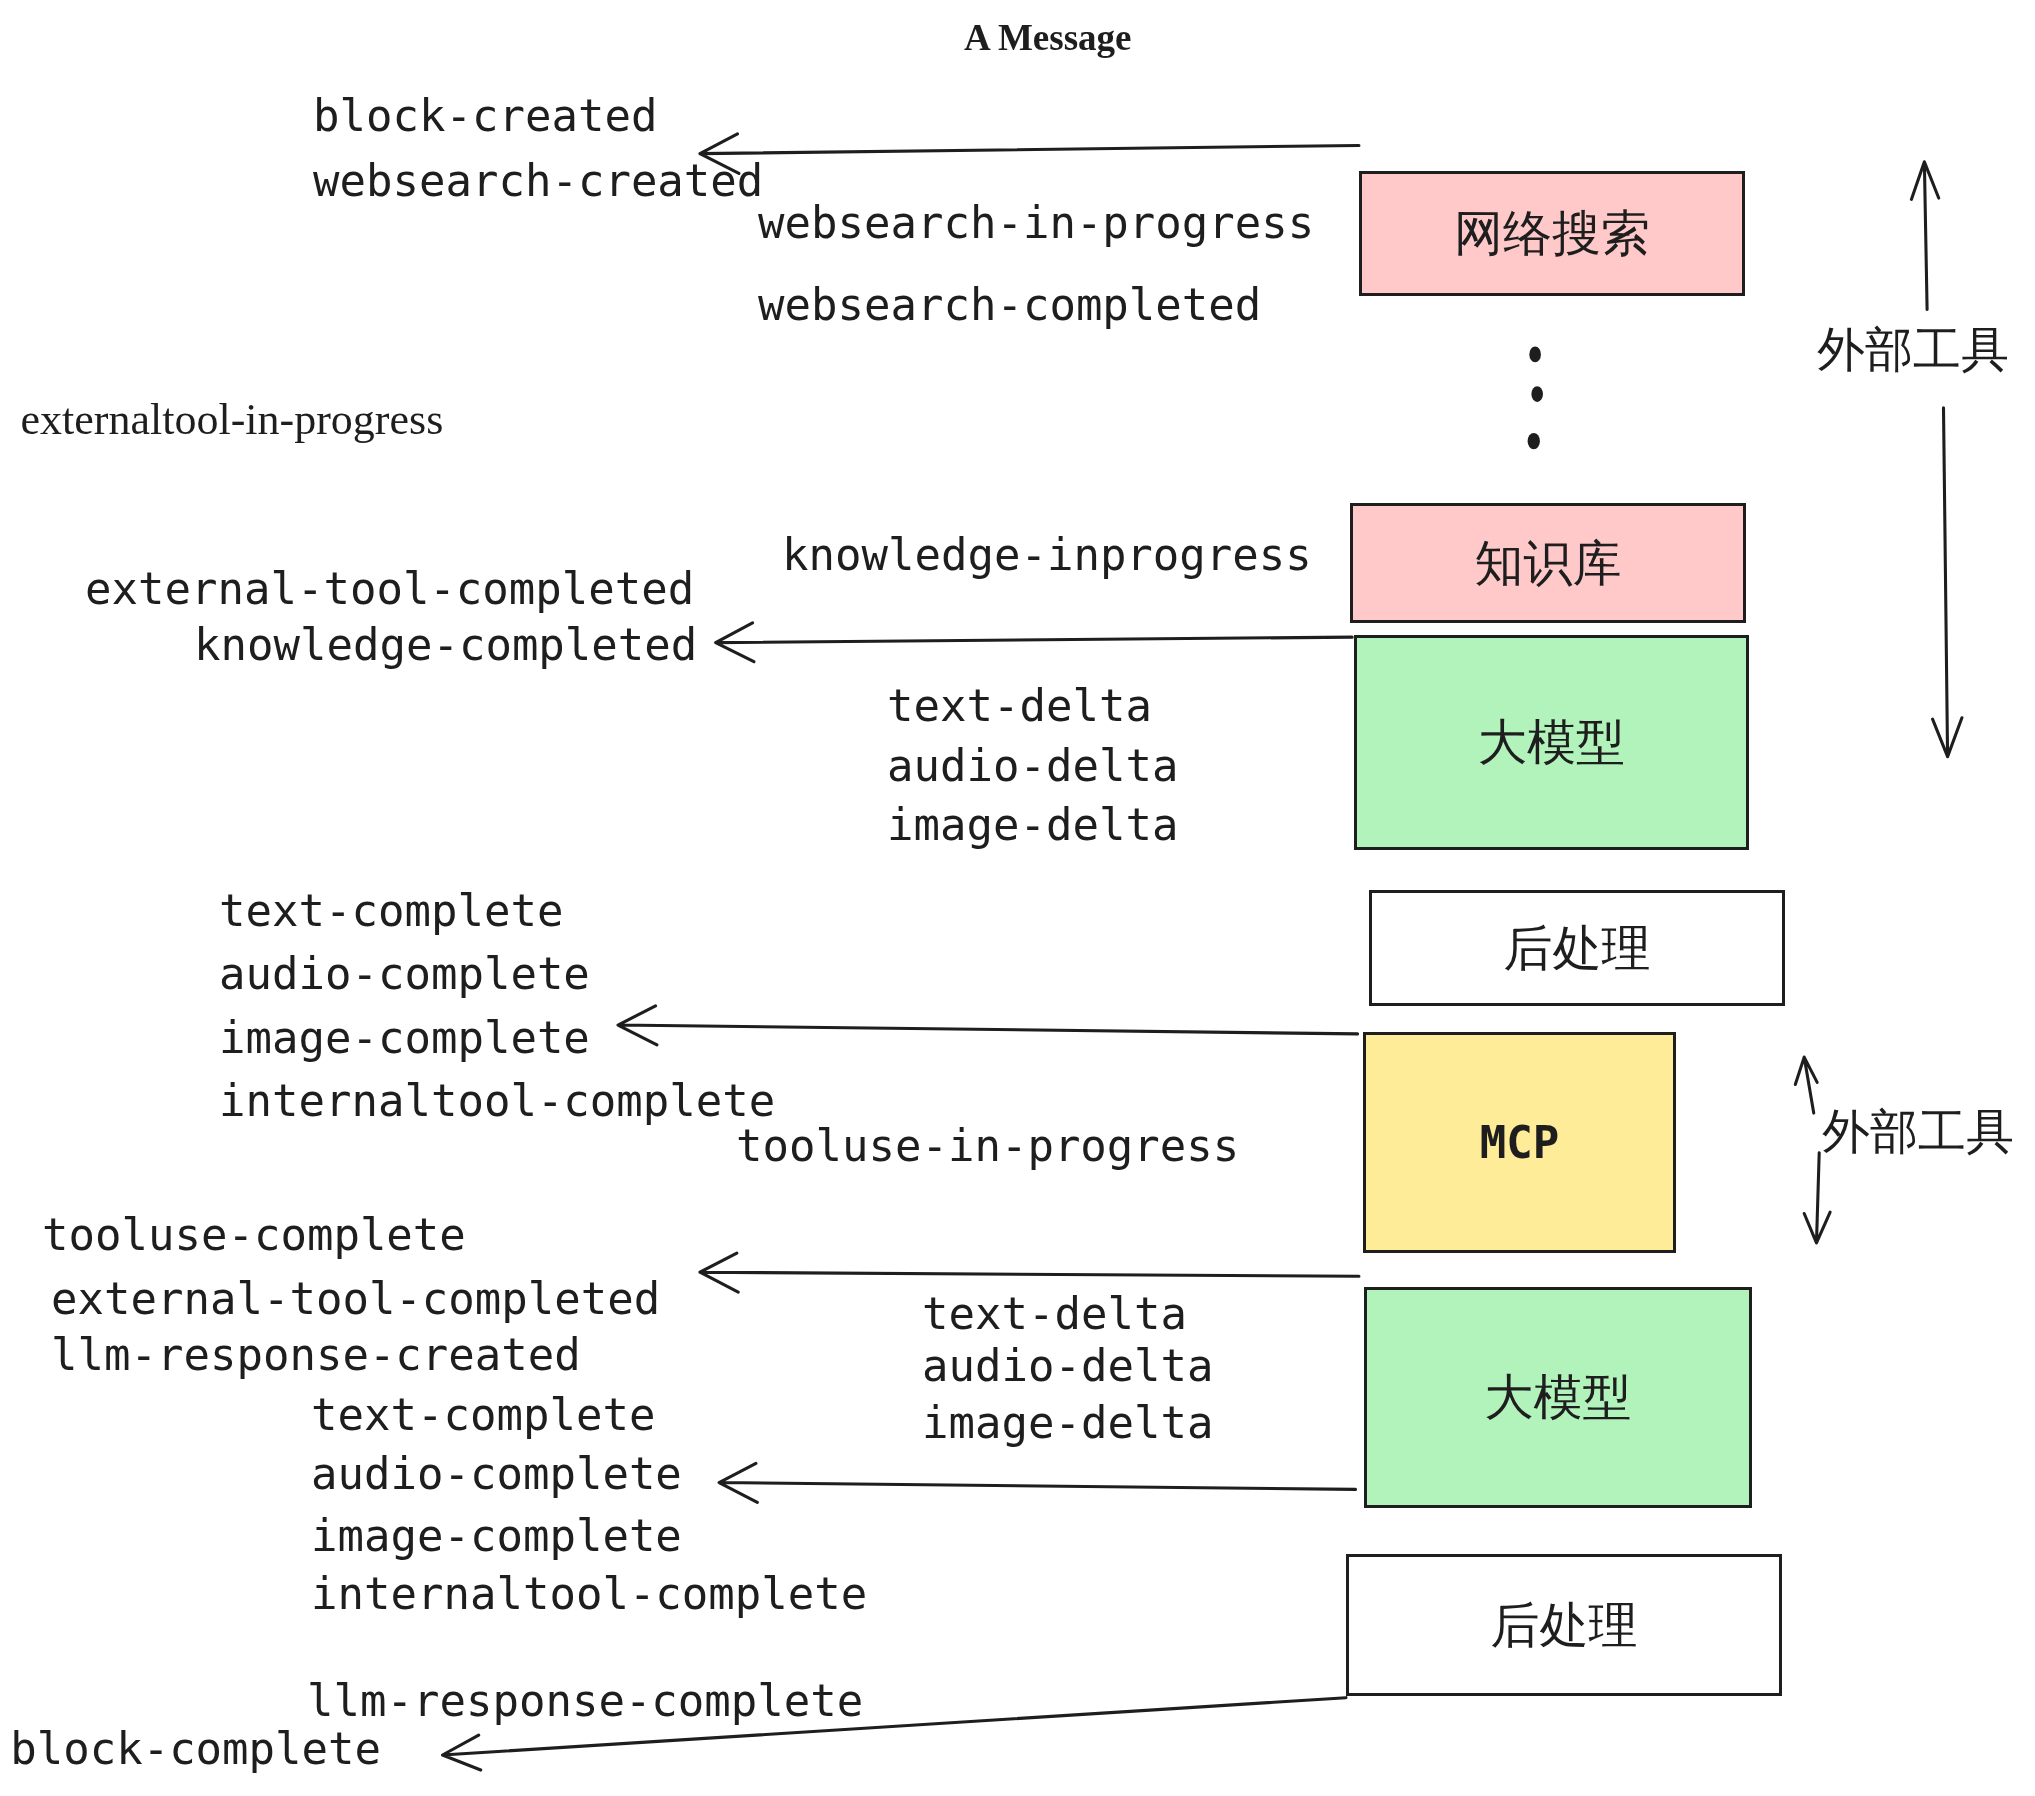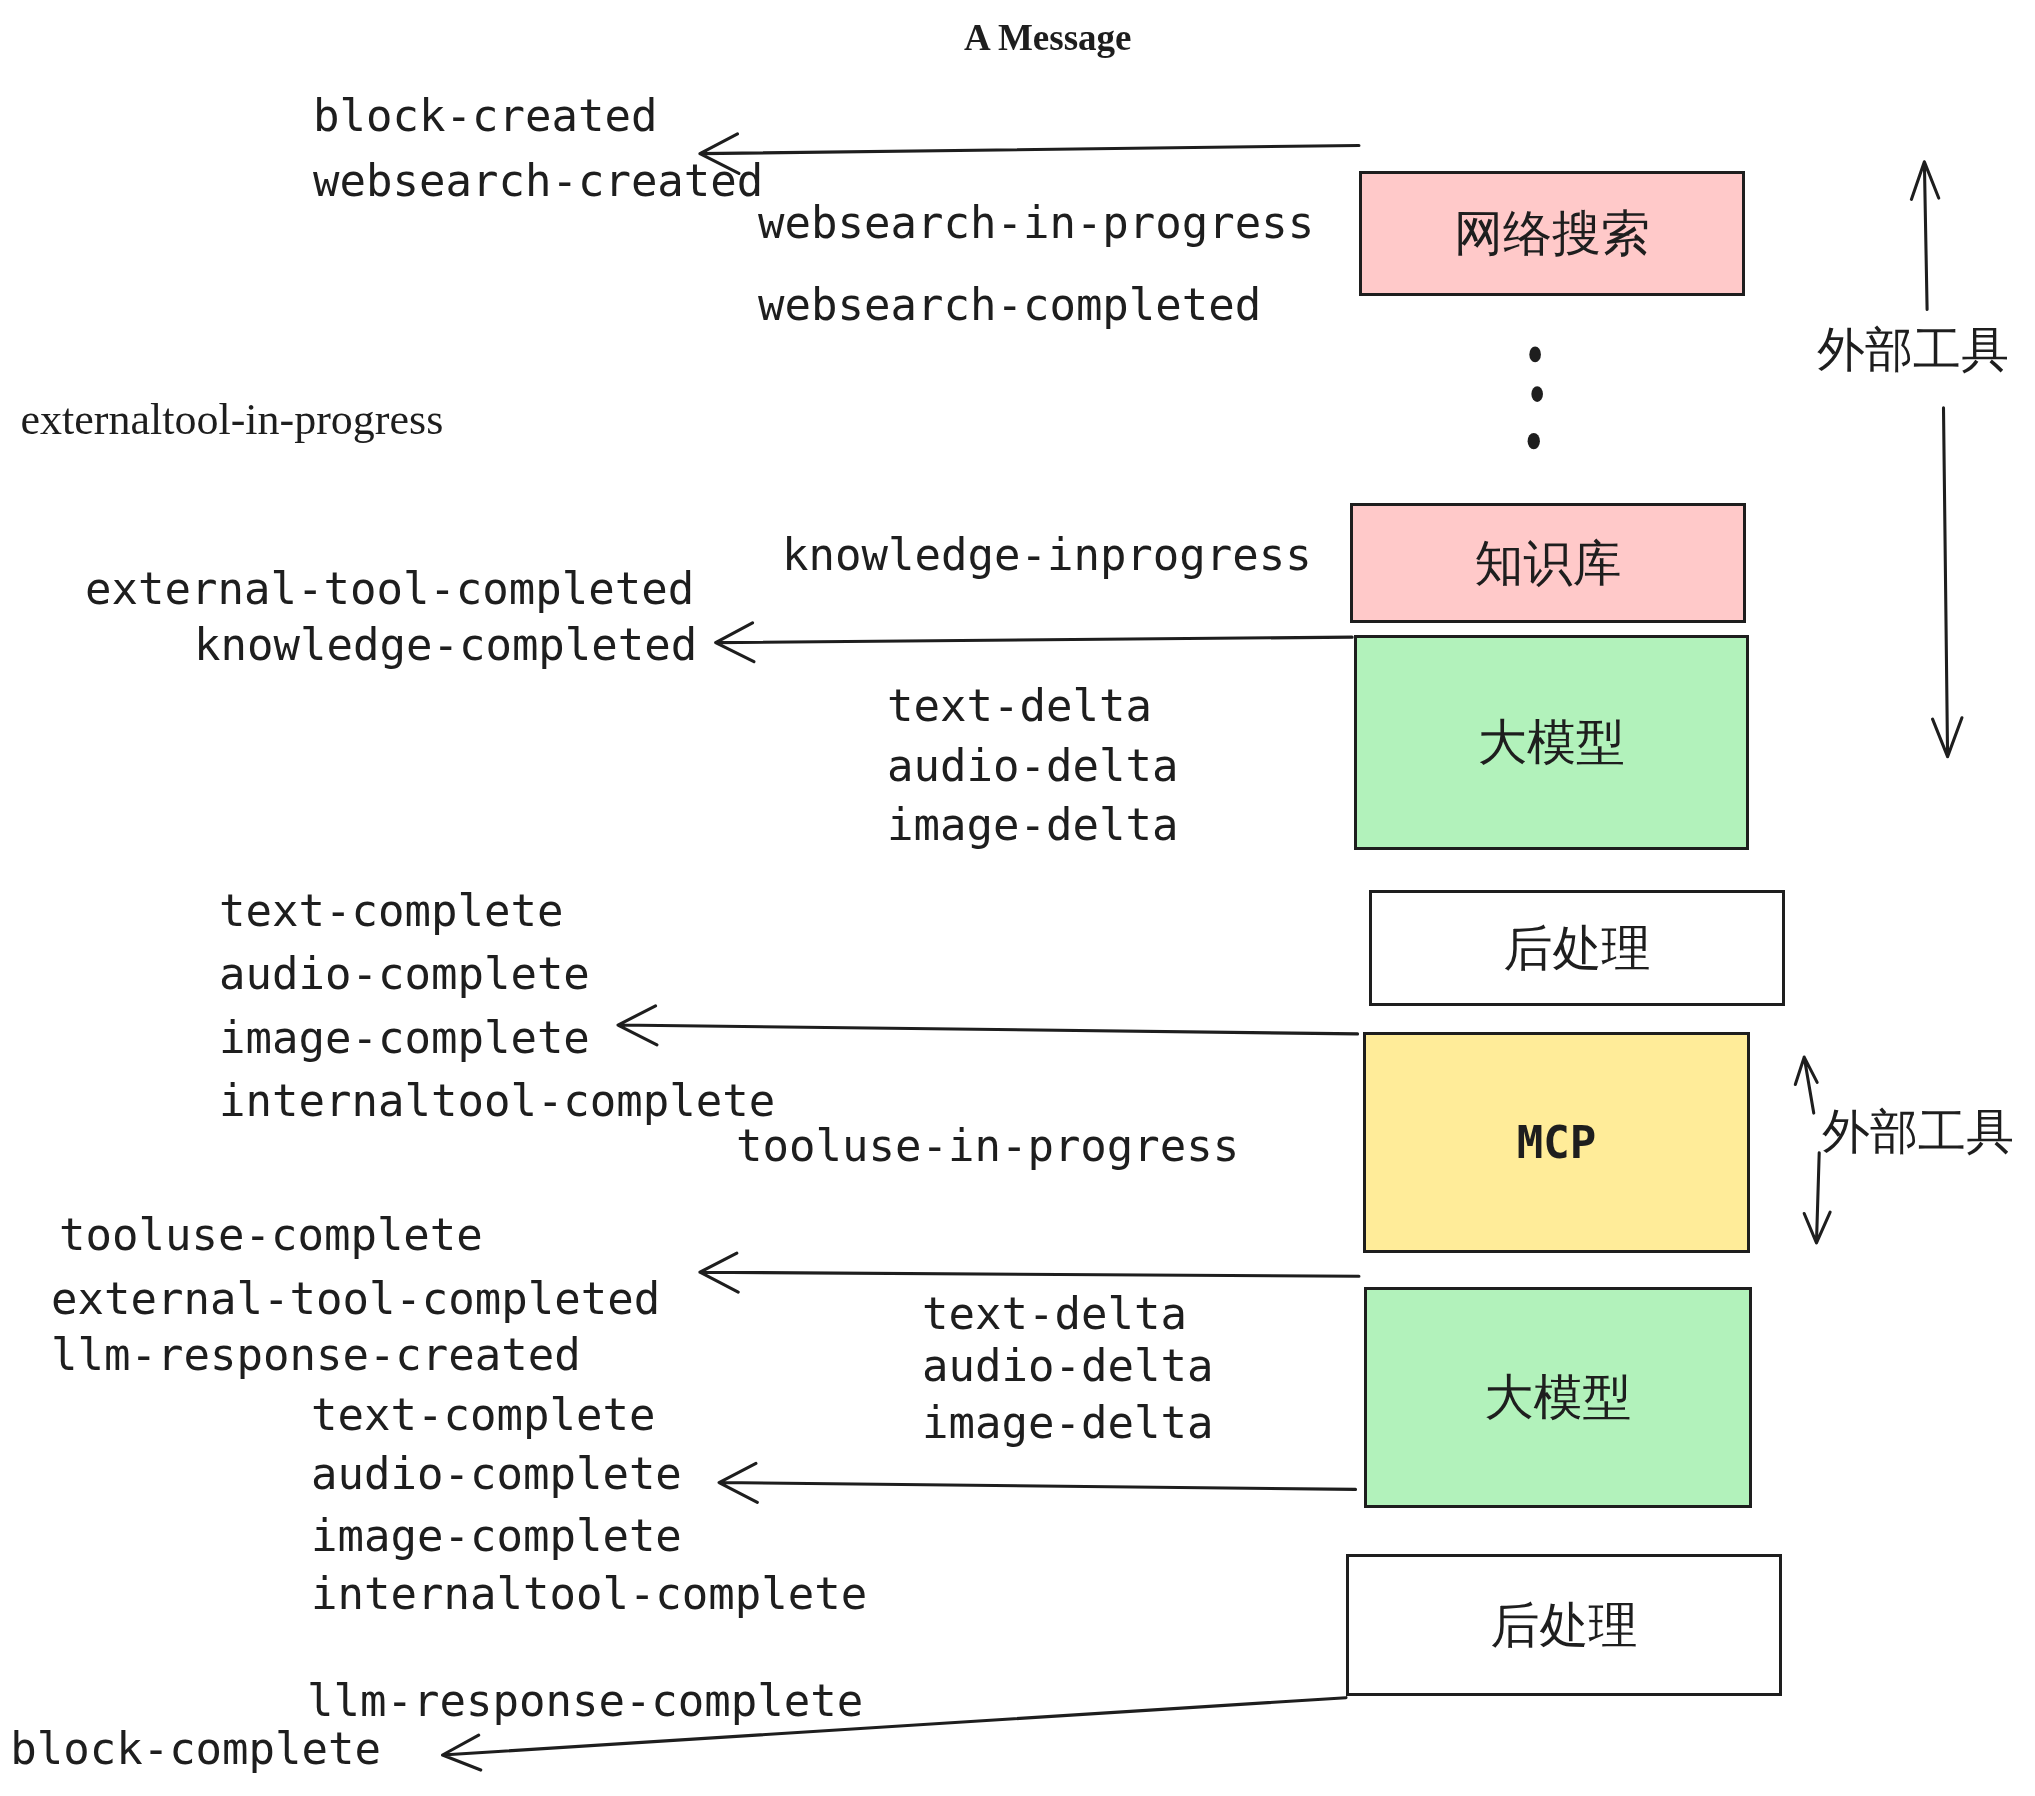--- a/index.html
+++ b/index.html
@@ -89,21 +89,21 @@
   <div class="ev" style="left:887px; top:684px;">text-delta</div>
   <div class="ev" style="left:887px; top:744px;">audio-delta</div>
   <div class="ev" style="left:887px; top:803px;">image-delta</div>
 
   <div class="ev" style="left:219px;  top:889px;">text-complete</div>
   <div class="ev" style="left:219px;  top:952px;">audio-complete</div>
   <div class="ev" style="left:219px;  top:1016px;">image-complete</div>
   <div class="ev" style="left:219px;  top:1079px;">internaltool-complete</div>
   <div class="ev" style="left:736px; top:1124px;">tooluse-in-progress</div>
 
-  <div class="ev" style="left:59px;   top:1213px;">tooluse-complete</div>
+  <div class="ev" style="left:42px;   top:1213px;">tooluse-complete</div>
   <div class="ev" style="left:51px;   top:1277px;">external-tool-completed</div>
   <div class="ev" style="left:51px;   top:1333px;">llm-response-created</div>
 
   <div class="ev" style="left:922px; top:1292px;">text-delta</div>
   <div class="ev" style="left:922px; top:1344px;">audio-delta</div>
   <div class="ev" style="left:922px; top:1401px;">image-delta</div>
 
   <div class="ev" style="left:311px;  top:1393px;">text-complete</div>
   <div class="ev" style="left:311px;  top:1452px;">audio-complete</div>
   <div class="ev" style="left:311px;  top:1514px;">image-complete</div>
@@ -116,21 +116,21 @@
   </div>
   <div class="box" style="left: 1350px; top: 503px; width: 396px; height: 120px; background: rgb(255, 201, 201);">
     <span class="lbl">知识库</span>
   </div>
   <div class="box" style="left: 1354px; top: 635px; width: 395px; height: 215px; background: rgb(178, 242, 187);">
     <span class="lbl">大模型</span>
   </div>
   <div class="box" style="left: 1369px; top: 890px; width: 416px; height: 116px; background: rgb(255, 255, 255);">
     <span class="lbl">后处理</span>
   </div>
-  <div class="box" style="left: 1363px; top: 1032px; width: 387px; height: 221px; background: rgb(255, 236, 153);">
+  <div class="box" style="left: 1363px; top: 1032px; width: 313px; height: 221px; background: rgb(255, 236, 153);">
     <span class="lbl mono">MCP</span>
   </div>
   <div class="box" style="left: 1364px; top: 1287px; width: 388px; height: 221px; background: rgb(178, 242, 187);">
     <span class="lbl">大模型</span>
   </div>
   <div class="box" style="left: 1346px; top: 1554px; width: 436px; height: 142px; background: rgb(255, 255, 255);">
     <span class="lbl">后处理</span>
   </div>
 
   <div class="cjk" style="left:1817px; top:326px;">外部工具</div>

